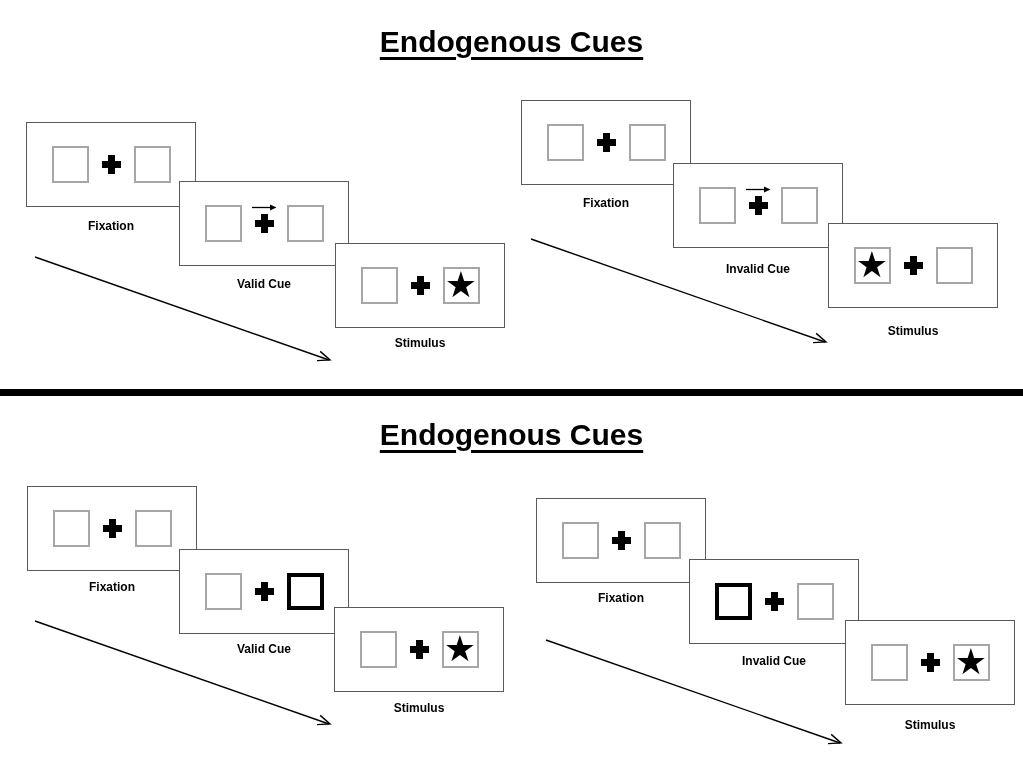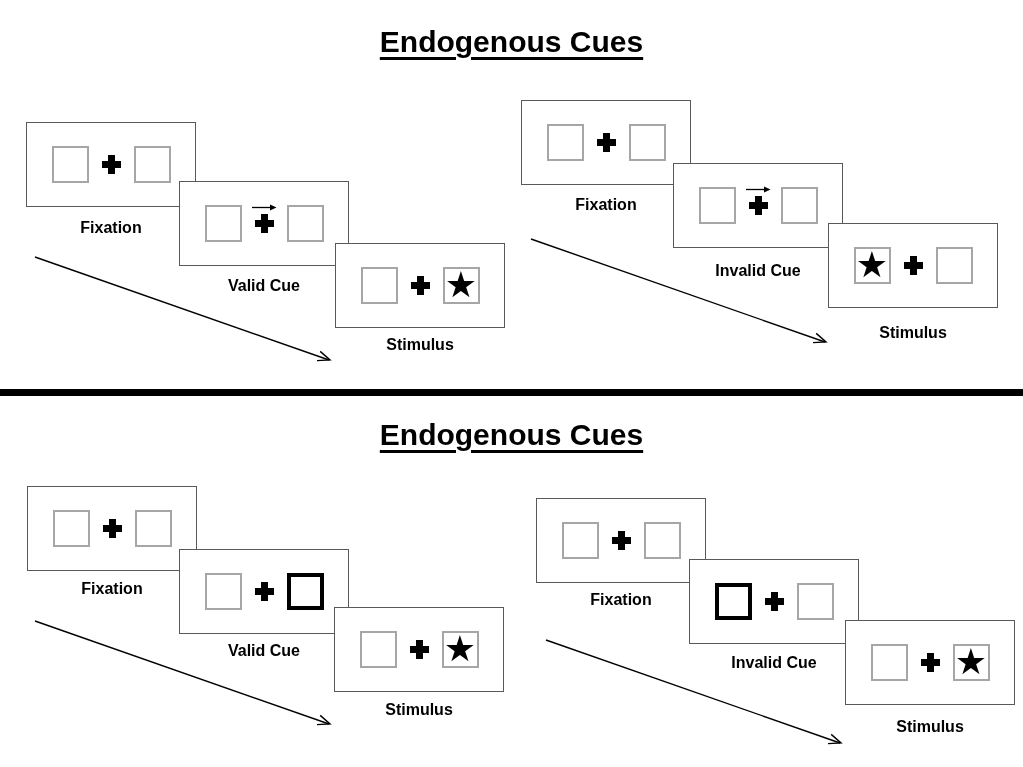--- a/index.html
+++ b/index.html
@@ -24,21 +24,21 @@
   }
   .sq.thick{border:4px solid #000;}
   .star{font-size:36px;line-height:1;color:#000;transform:translateY(-1px);}
   .mid{position:relative;display:flex;align-items:center;justify-content:center;}
   .plus{position:relative;width:19px;height:19px;display:inline-block;}
   .plus::before{content:"";position:absolute;left:0;top:6px;width:19px;height:7px;background:#000;}
   .plus::after{content:"";position:absolute;left:6px;top:0;width:7px;height:19px;background:#000;}
   .cue-arrow{position:absolute;bottom:100%;left:50%;transform:translateX(-50%);margin-bottom:2px;}
   .plabel{
     position:absolute;width:170px;text-align:center;
-    font-size:16px;font-weight:bold;white-space:nowrap;
+    font-size:12px;font-weight:bold;white-space:nowrap;
   }
   .tl-arrow{position:absolute;}
   
   .pA1{left:26px;top:122px;z-index:1}.pA2{left:179px;top:181px;z-index:2}.pA3{left:335px;top:243px;z-index:3}
   .lA1{left:26px;top:219px}.lA2{left:179px;top:277px}.lA3{left:335px;top:336px}
   .arA{left:33px;top:255px}
   
   .pB1{left:521px;top:100px;z-index:1}.pB2{left:673px;top:163px;z-index:2}.pB3{left:828px;top:223px;z-index:3}
   .lB1{left:521px;top:196px}.lB2{left:673px;top:262px}.lB3{left:828px;top:324px}
   .arB{left:529px;top:237px}

